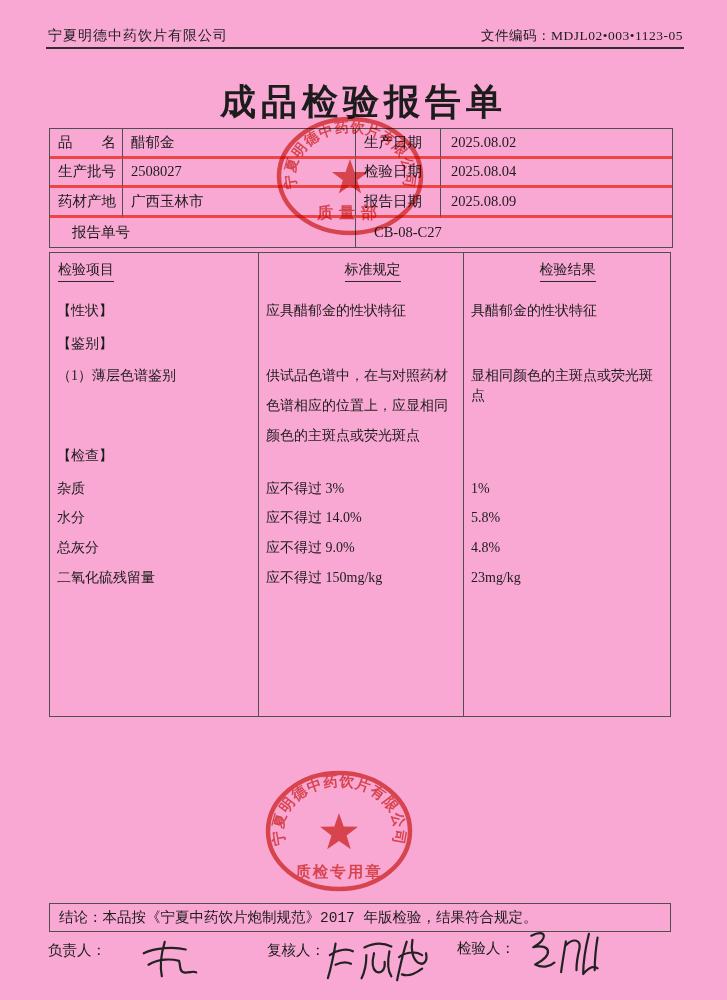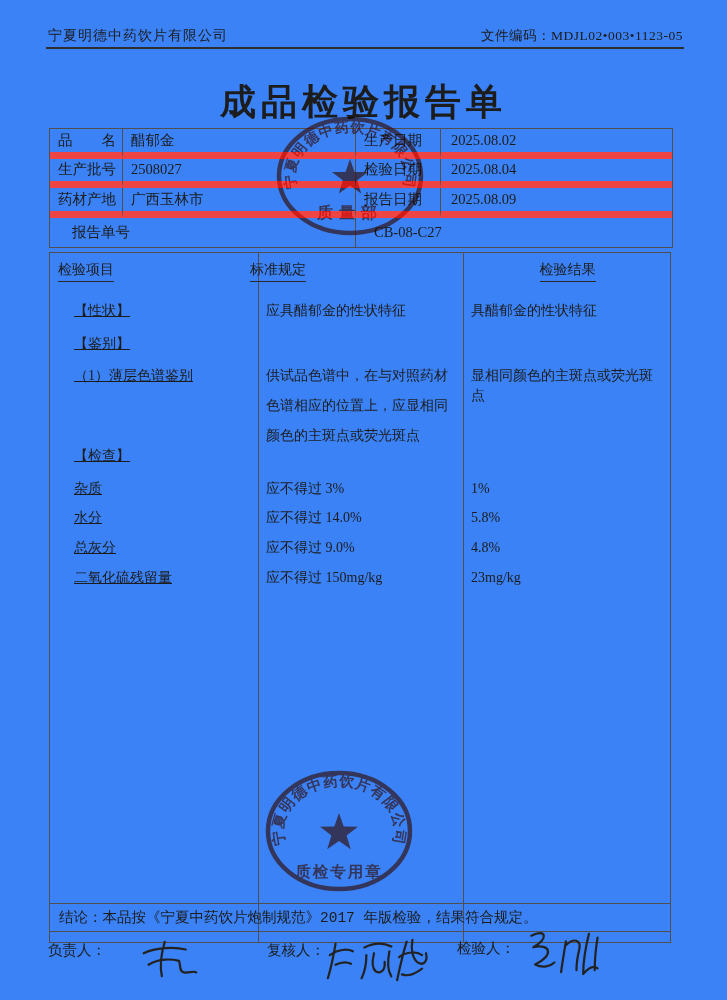--- a/index.html
+++ b/index.html
@@ -1,48 +1,48 @@
 <!DOCTYPE html>
 <html><head>
 <meta charset="utf-8">
 <style>
   html,body{margin:0;padding:0;background:#ffffff;}
   .page{
-    position:relative;width:727px;height:1000px;background:#3b82f6;
+    position:relative;width:727px;height:1000px;background:#f9a8d4;
     font-family:"Liberation Serif","DejaVu Serif",serif;color:#1c1c1c;overflow:hidden;
   }
   
   .company{position:absolute;left:48px;top:27px;font-size:14px;letter-spacing:1px;}
   .doccode{position:absolute;right:44px;top:27px;font-size:13.5px;letter-spacing:.5px;}
   .header-rule{position:absolute;left:46px;top:47px;width:638px;height:2px;background:#2e2e2e;}
   
   .title{position:absolute;left:0;top:78px;width:100%;text-align:center;
          font-size:36px;font-weight:700;letter-spacing:5px;}
   
   .info-table{position:absolute;left:49px;top:128px;width:622px;height:118px;
     display:grid;grid-template-columns:73px 233px 85px 231px;grid-template-rows:repeat(4,1fr);
     border:1px solid #4f4f4f;font-size:14.5px;}
-  .cell{border-right:1px solid #4f4f4f;border-bottom:7px solid #ef4444;
+  .cell{border-right:1px solid #4f4f4f;border-bottom:3px solid #ef4444;
         display:flex;align-items:center;padding-left:8px;box-sizing:border-box;}
   .cell.no-r{border-right:none;}
   .cell.no-b{border-bottom:none;margin-left:14px;}
   .cell.pl4{padding-left:4px;}
   .cell.pl10{padding-left:10px;}
   
-  .insp-table{position:absolute;left:49px;top:252px;width:622px;height:691px;
+  .insp-table{position:absolute;left:49px;top:252px;width:622px;height:465px;
     border:1px solid #4f4f4f;font-size:14px;box-sizing:border-box;}
   .vdiv{position:absolute;top:0;bottom:0;width:1px;background:#4f4f4f;}
   .vdiv.d1{left:208px;} .vdiv.d2{left:413px;}
   .ih{position:absolute;top:8px;}
   .ih.h1{left:8px;}
-  .ih.h2{left:200px;width:205px;}
+  .ih.h2{left:220px;width:205px;text-align:center;}
   .ih.h3{left:413px;width:209px;text-align:center;}
   .u{display:inline-block;border-bottom:1px solid #2a2a2a;padding-bottom:2px;}
   .ic{position:absolute;line-height:20px;}
-  .c1{left:24px;width:192px;text-decoration:underline;}
+  .c1{left:7px;width:192px;}
   .c2{left:216px;width:192px;}
   .c3{left:421px;width:194px;}
   .ml{line-height:30px;margin-top:-5px;}
   .r1{top:48px}.r2{top:81px}.r3{top:113px}.r4{top:193px}
   .r5{top:226px}.r6{top:255px}.r7{top:285px}.r8{top:315px}
   
   .conclusion{position:absolute;left:49px;top:903px;width:622px;height:29px;
     border:1px solid #4f4f4f;box-sizing:border-box;display:flex;align-items:center;
     padding-left:9px;font-size:14.5px;font-family:Liberation Mono, monospace;}
   

